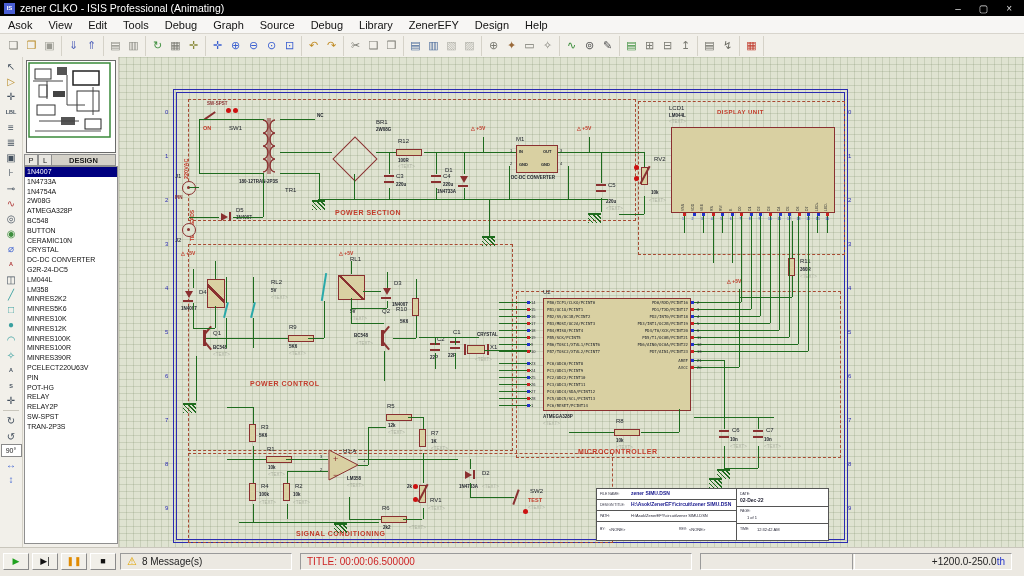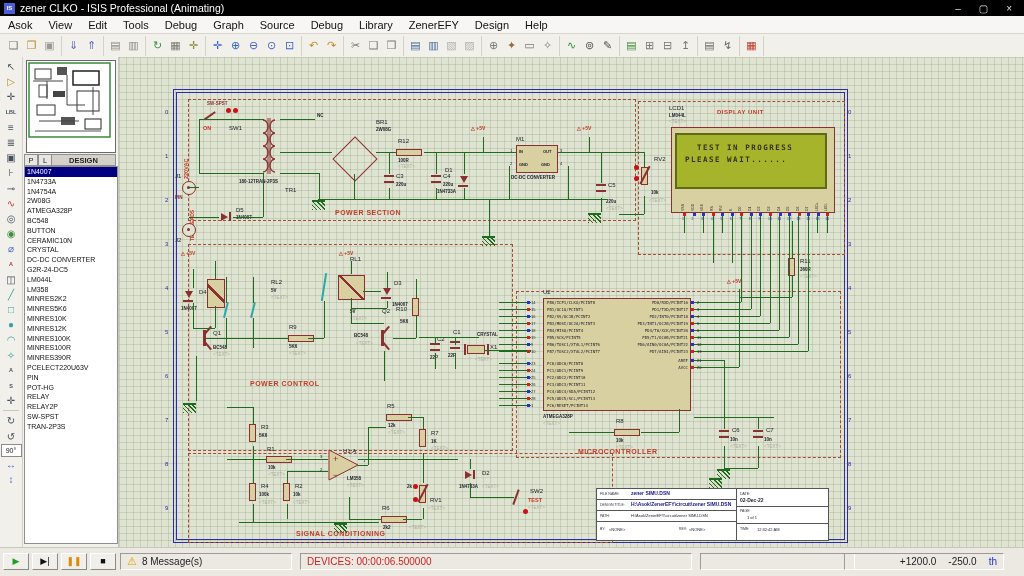--- a/index.html
+++ b/index.html
@@ -366,24 +366,20 @@
     <div class="res-v" style="left:522px;top:110px"></div>
     <div class="leg" style="left:525px;top:108px;height:20px;transform:rotate(28deg)"></div>
     <div class="cl" style="left:535px;top:99px">RV2</div>
     <div class="cv" style="left:532px;top:133px">10k</div>
     <div class="ct" style="left:530px;top:141px">&lt;TEXT&gt;</div>
 
     <div class="cl" style="left:550px;top:48px">LCD1</div>
     <div class="cv" style="left:550px;top:56px">LM044L</div>
     <div class="ct" style="left:550px;top:62px">&lt;TEXT&gt;</div>
     <div class="lcdmod"></div>
-    <div class="lcdscr">
-      <div>  TEST IN PROGRESS</div>
-      <div>PLEASE WAIT......</div>
-    </div>
 
     <div class="res-v" style="left:669px;top:201px"></div>
     <div class="cl" style="left:681px;top:201px">R11</div>
     <div class="cv" style="left:681px;top:210px">360R</div>
     <div class="ct" style="left:681px;top:217px">&lt;TEXT&gt;</div>
 
     <div class="dio d" style="left:66px;top:234px"></div>
     <div class="dbar" style="left:64px;top:243px;width:10px;height:1.5px"></div>
     <div class="cl" style="left:80px;top:232px">D4</div>
     <div class="cv" style="left:62px;top:249px">1N4007</div>
@@ -869,21 +865,21 @@
       <button class="simbtn" style="color: rgb(31, 161, 31);">▶</button>
       <button class="simbtn" style="color: rgb(17, 17, 17);">▶|</button>
       <button class="simbtn" style="color: rgb(224, 138, 0);">❚❚</button>
       <button class="simbtn" style="color: rgb(17, 17, 17);">■</button>
     </div>
   <div class="panel" style="left:120px;width:172px">
     <span class="warn">⚠</span>
     <span>8 Message(s)</span>
   </div>
   <div class="panel" style="left:300px;width:392px;color:#cc2222">
-    <span>DEVICES: 00:00:06.500000</span>
+    <span>TITLE: 00:00:06.500000</span>
   </div>
   <div class="panel" style="left:700px;width:155px"></div>
-  <div class="panel" style="right:20px;width:160px;justify-content:flex-end;gap:12px">
+  <div class="panel" style="right:12px;width:160px;justify-content:flex-end;gap:0">
     <span>+1200.0</span>
     <span>-250.0</span>
     <span style="color:#2233cc">th</span>
   </div>
 </div>
 
 </body></html>

